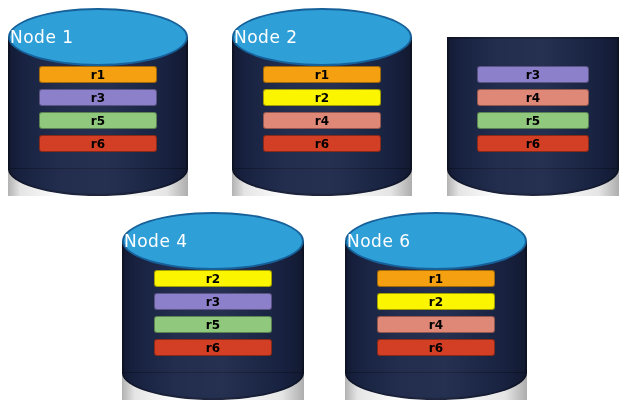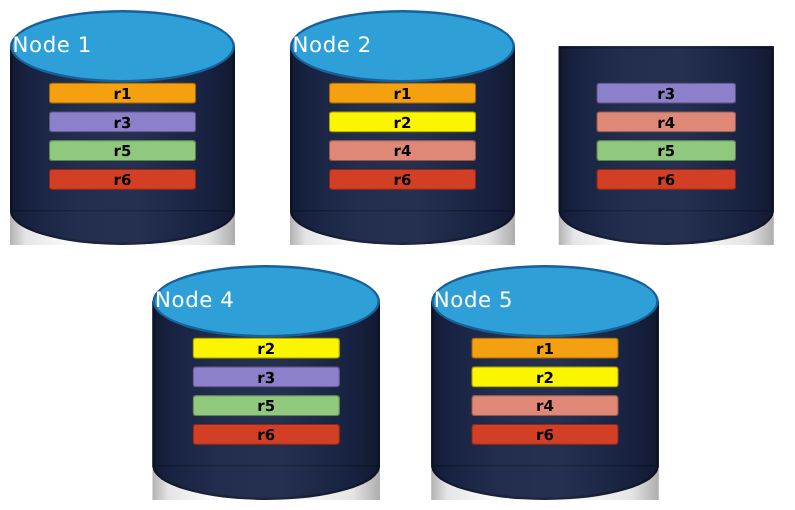--- a/index.html
+++ b/index.html
@@ -195,21 +195,21 @@
         <div class="replica-bar" style="height: 17px; background: rgb(211, 63, 37);">
           <span>r6</span>
         </div>
       </div>
     </div>
     <div class="node" style="left: 345px; top: 212px; width: 182px; height: 188px;">
       <div class="cyl-body" style="top: 29px; height: 133px;"></div>
       <div class="cyl-bottom" style="top: 161px; height: 27px;"></div>
       <div class="cyl-shade" style="top: 29px; height: 159px;"></div>
       <div class="cyl-top" style="height: 58px;">
-        <div class="cyl-top-label">Node  5</div>
+        <div class="cyl-top-label">Node  6</div>
       </div>
       <div class="replica-stack" style="left: 32px; width: 118px; top: 58px; gap: 6px;">
         <div class="replica-bar" style="height: 17px; background: rgb(245, 160, 17);">
           <span>r1</span>
         </div>
         <div class="replica-bar" style="height: 17px; background: rgb(251, 245, 0);">
           <span>r2</span>
         </div>
         <div class="replica-bar" style="height: 17px; background: rgb(224, 136, 120);">
           <span>r4</span>

